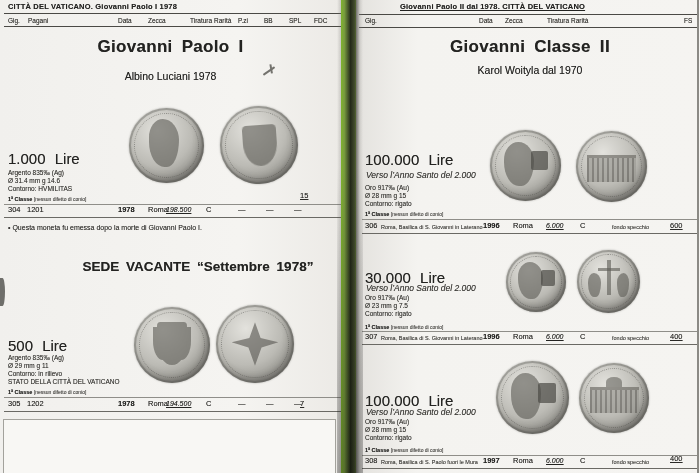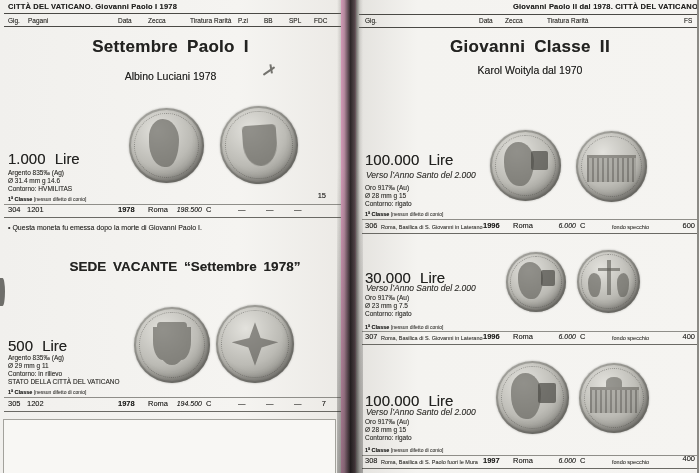--- a/index.html
+++ b/index.html
@@ -1,18 +1,18 @@
 <!DOCTYPE html>
 <html><head>
 <meta charset="utf-8">
 <style>
   html,body{margin:0;padding:0;background:#b8b6b2;}
   .scan{position:relative;width:700px;height:473px;overflow:hidden;
         font-family:"Liberation Sans",sans-serif;color:#232321;
-        background:#f9a8d4;}
+        background:#84cc16;}
   .page{position:absolute;top:0;height:473px;}
   .page.left{left:0;width:341px;background:linear-gradient(to right,#f1f0ed,#f5f4f1 70%,#eceae6);}
   .page.right{left:356px;width:344px;background:linear-gradient(to right,#e4e2de,#f4f3f0 18%,#f5f4f1);}
   .t{position:absolute;white-space:nowrap;line-height:1.15;text-shadow:0 0 .3px rgba(20,20,18,.45);}
   .hdr{font-size:7.5px;font-weight:bold;letter-spacing:.2px;}
   .col{font-size:6.5px;color:#34332f;}
   .big{font-size:17px;font-weight:bold;word-spacing:4px;letter-spacing:.3px;}
   .sub{font-size:10.5px;}
   .sec{font-size:13.5px;font-weight:bold;word-spacing:3px;}
   .sec2{font-size:12.5px;font-weight:bold;word-spacing:3px;}
@@ -21,21 +21,21 @@
   .spec{font-size:6.5px;color:#3a3935;}
   .classe{font-size:5.5px;}
   .classe b{font-weight:bold;}
   .classe .nt{font-size:5px;color:#4a4945;}
   .cell{font-size:7.5px;color:#2b2a27;}
   .cellb{font-size:7.5px;font-weight:bold;}
   .celli{font-size:7px;font-style:italic;}
   .cells{font-size:5.5px;color:#3f3e3a;}
   .note{font-size:7px;color:#33322f;}
   .ctr{text-align:center;}
-  .rt{text-align:right;}
+  .rt{text-decoration:underline;}
   .hr{position:absolute;height:1px;background:#4a4945;}
   .hr.lt{background:#8f8e89;}
   .hr.md{background:#6a6964;}
   .coin{position:absolute;border-radius:50%;
         background:radial-gradient(circle at 38% 30%,#e3e2dd,#bcbbb5 50%,#93928c 78%,#716f6a);
         box-shadow:inset 0 0 0 2px rgba(92,91,86,.38),inset -3px -4px 7px rgba(55,54,50,.45),0 0 2px rgba(40,40,38,.4);}
   .coin::before{content:"";position:absolute;inset:7%;border-radius:50%;
         border:1px dotted rgba(75,74,70,.45);}
   .motif{position:absolute;opacity:.6;background:#5c5b55;filter:blur(.6px);}
   .m-bust{left:26%;top:15%;width:40%;height:64%;border-radius:46% 54% 40% 52%/38% 44% 56% 52%;}
@@ -82,21 +82,21 @@
   <span class="t col" style="left:28px;top:17px">Pagani</span>
   <span class="t col" style="left:118px;top:17px">Data</span>
   <span class="t col" style="left:148px;top:17px">Zecca</span>
   <span class="t col" style="left:190px;top:17px">Tiratura Rarità</span>
   <span class="t col" style="left:238px;top:17px">P.zi</span>
   <span class="t col" style="left:264px;top:17px">BB</span>
   <span class="t col" style="left:289px;top:17px">SPL</span>
   <span class="t col" style="left:314px;top:17px">FDC</span>
   <div class="hr" style="left:4px;top:26px;width:337px"></div>
 
-  <div class="t big ctr" style="left:0;top:37px;width:341px">Settembre Paolo I</div>
+  <div class="t big ctr" style="left:0;top:37px;width:341px">Giovanni Paolo I</div>
   <div class="t sub ctr" style="left:0;top:70px;width:341px">Albino Luciani 1978</div>
 
   <div class="coin" style="left:129px;top:108px;width:75px;height:75px">
     <div class="motif m-bust"></div>
   </div>
   <div class="coin" style="left:220px;top:106px;width:78px;height:78px">
     <div class="motif m-crestval"></div>
   </div>
   <div class="scratch"></div>
 
@@ -115,21 +115,21 @@
   <span class="t celli rt" style="left:166px;top:206px;width:36px">198.500</span>
   <span class="t cell" style="left:206px;top:206px">C</span>
   <span class="t cell" style="left:238px;top:206px">—</span>
   <span class="t cell" style="left:266px;top:206px">—</span>
   <span class="t cell" style="left:294px;top:206px">—</span>
   <span class="t cell rt" style="left:300px;top:192px;width:26px">15</span>
   <div class="hr md" style="left:4px;top:217px;width:337px"></div>
 
   <span class="t note" style="left:8px;top:224px">• Questa moneta fu emessa dopo la morte di Giovanni Paolo I.</span>
 
-  <div class="t sec ctr" style="left:0;top:259px;width:370px">SEDE VACANTE “Settembre 1978”</div>
+  <div class="t sec ctr" style="left:13px;top:259px;width:370px">SEDE VACANTE “Settembre 1978”</div>
 
   <div class="coin" style="left:134px;top:307px;width:76px;height:76px">
     <div class="motif m-crest"></div>
   </div>
   <div class="coin" style="left:216px;top:305px;width:78px;height:78px">
     <div class="motif m-dove"></div>
   </div>
 
   <span class="t den" style="left:8px;top:337px">500 Lire</span>
   <span class="t spec" style="left:8px;top:354px">Argento 835‰ (Ag)</span>

